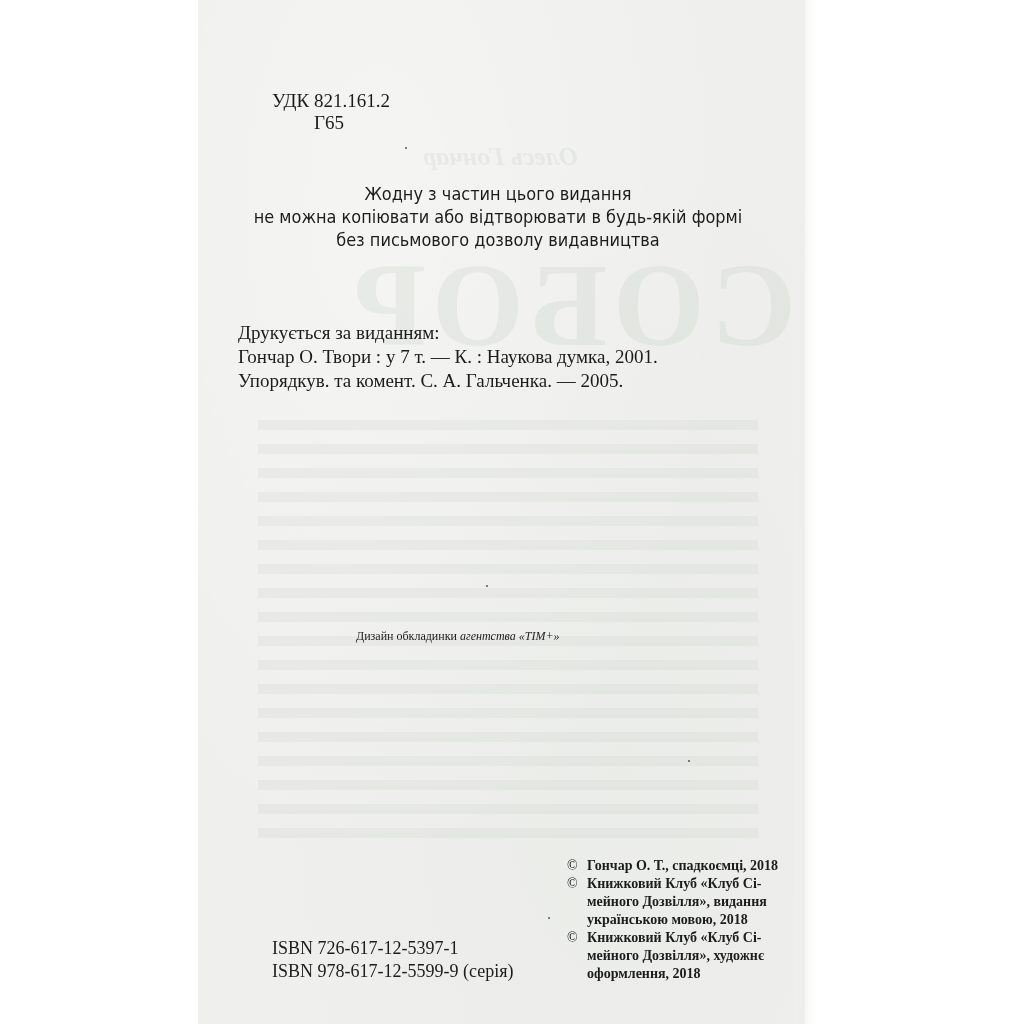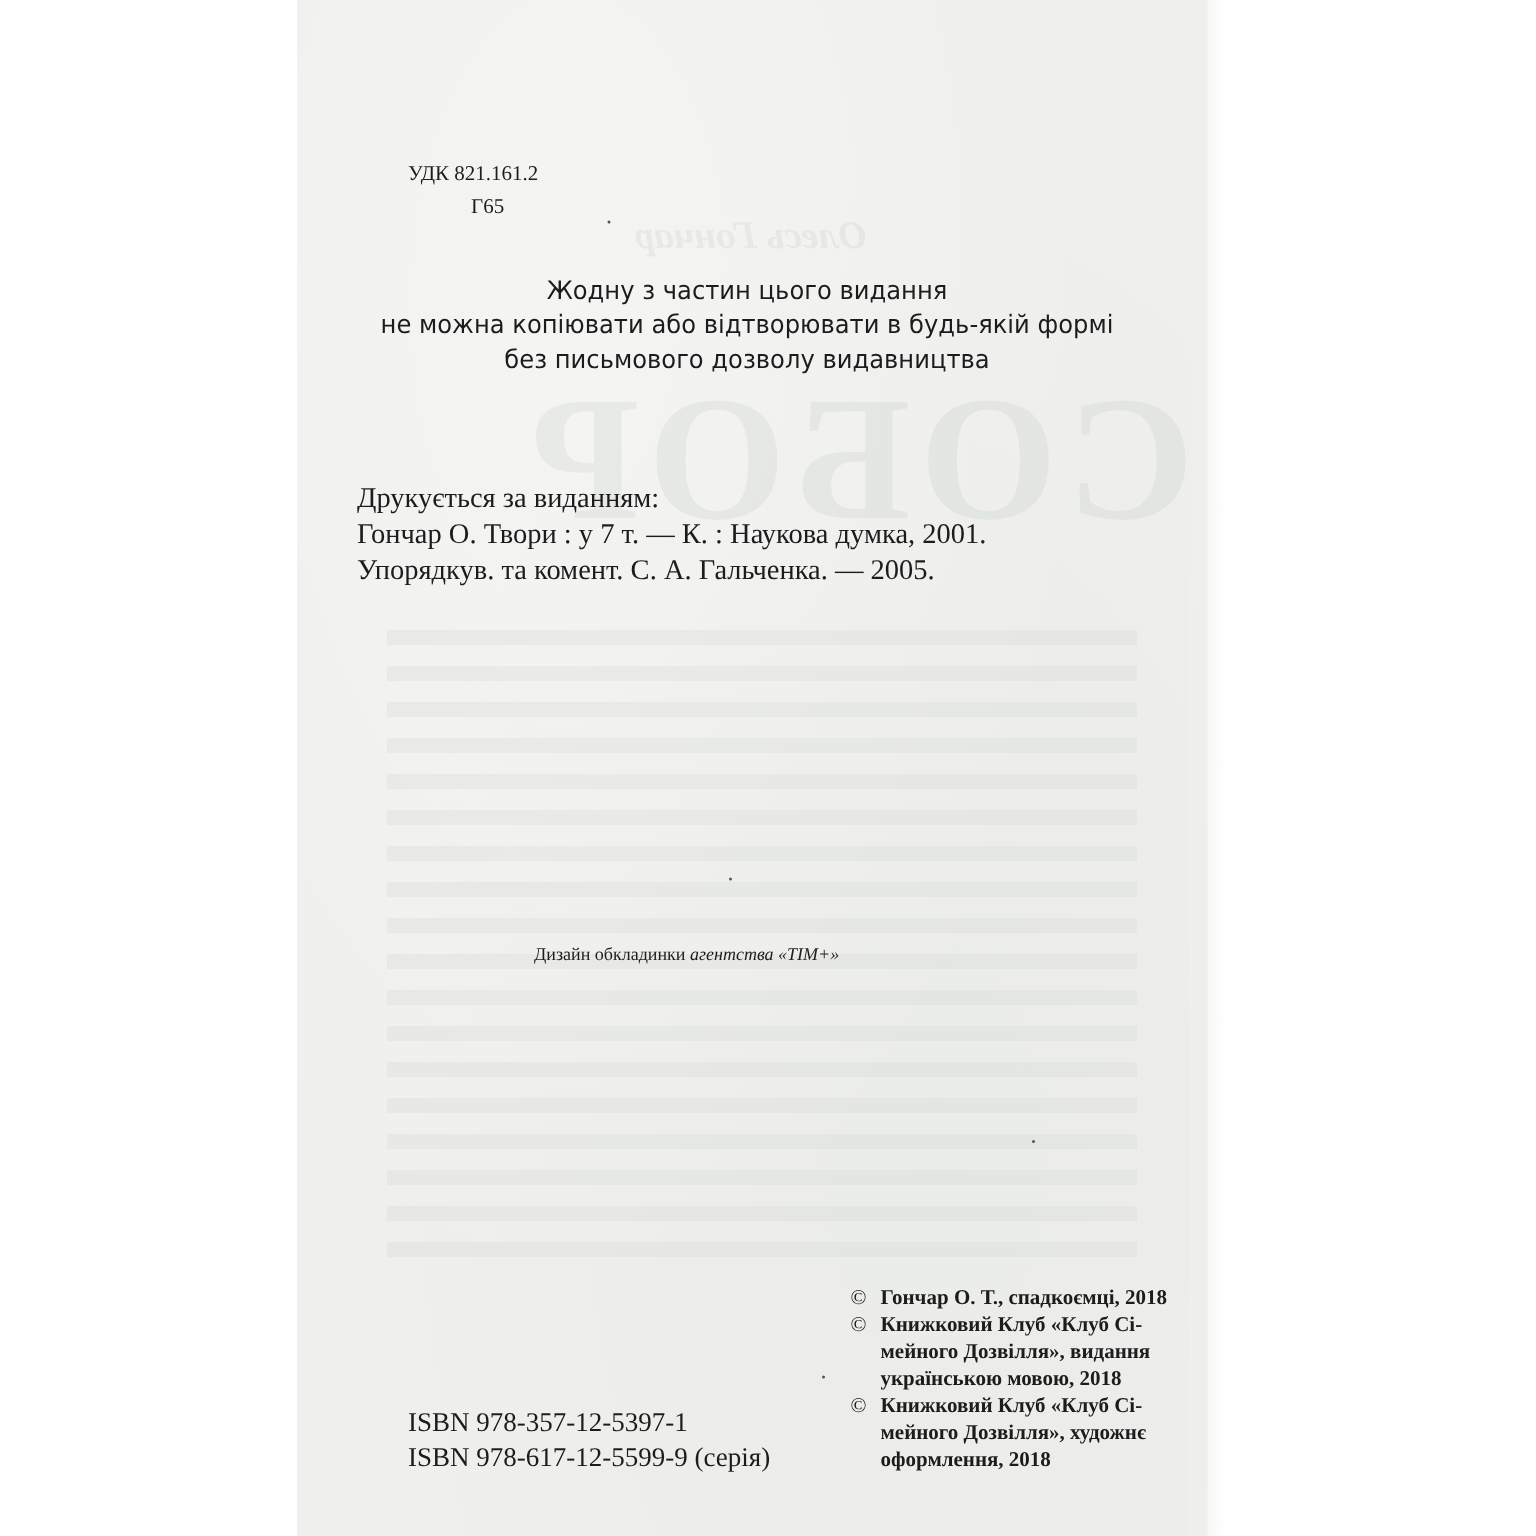--- a/index.html
+++ b/index.html
@@ -65,22 +65,22 @@
         rgba(160,170,160,0.10) 0px,
         rgba(160,170,160,0.10) 10px,
         rgba(0,0,0,0) 10px,
         rgba(0,0,0,0) 24px
       );
       pointer-events: none;
     }
     .udk {
       position: absolute;
       left: 74px;
-      top: 106px;
-      font-size: 14px;
+      top: 90px;
+      font-size: 19px;
       line-height: 22px;
     }
     .udk .code2 {
       display: block;
       padding-left: 42px;
     }
     .copyright-notice {
       position: absolute;
       left: 40px;
       width: 520px;
@@ -174,21 +174,21 @@
     <div>Гончар О. Твори : у 7 т. — К. : Наукова думка, 2001.</div>
     <div>Упорядкув. та комент. С. А. Гальченка. — 2005.</div>
   </div>
 
   <div class="cover-design">
     <span>Дизайн обкладинки </span><span class="agency">агентства «ТІМ+»</span>
   </div>
 
   <div class="isbn-block">
     <div>
-      <span>ISBN 978-357-12-5397-1</span>
+      <span>ISBN 726-617-12-5397-1</span>
     </div>
     <div>
       <span>ISBN 978-617-12-5599-9</span>
       <span class="series">(серія)</span>
     </div>
   </div>
 
   <div class="rights-block">
     <div class="rights-item">
       <span class="sym">©</span>

